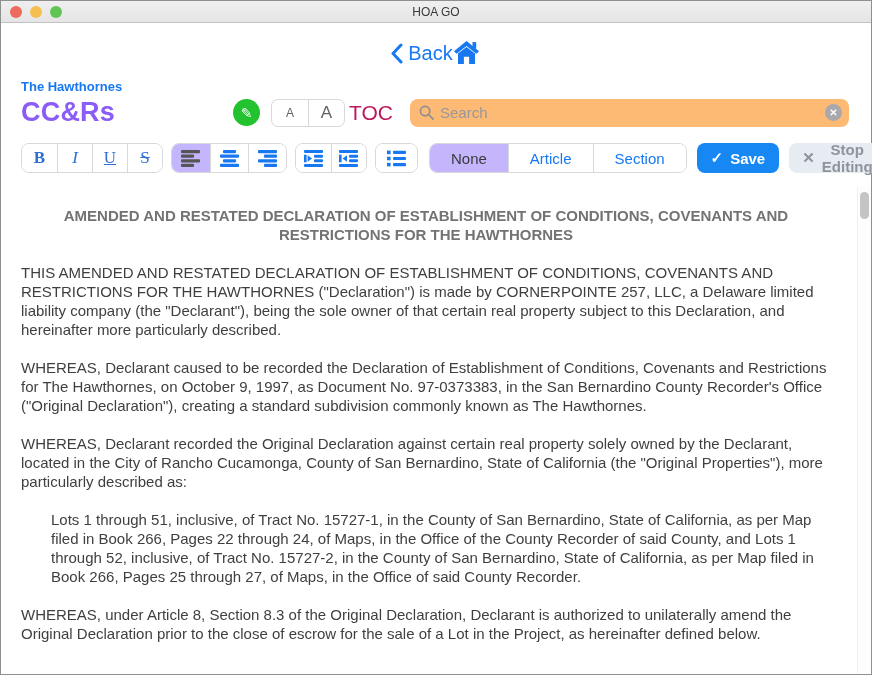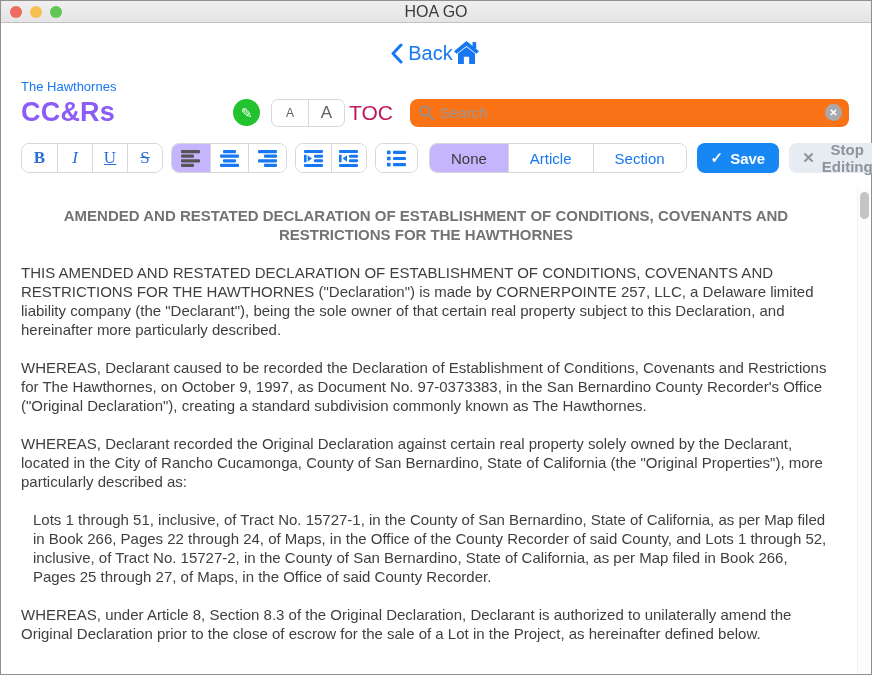--- a/index.html
+++ b/index.html
@@ -1,41 +1,41 @@
 <!DOCTYPE html>
 <html><head>
 <meta charset="utf-8">
 <style>
   * { box-sizing: border-box; margin: 0; padding: 0; }
   html,body { width: 872px; height: 675px; overflow: hidden; }
   body { font-family: "Liberation Sans", sans-serif; background: #fff; }
   .window { width: 872px; height: 675px; border: 1px solid #8f8f8f; display: flex; flex-direction: column; background: #fff; }
 
   
-  .titlebar { height: 22px; flex: 0 0 22px; background: linear-gradient(#efefef,#e5e5e5); border-bottom: 1px solid #c2c2c2; position: relative; display: flex; align-items: center; justify-content: center; font-size: 16px; color: #3a3a3a; }
+  .titlebar { height: 22px; flex: 0 0 22px; background: linear-gradient(#efefef,#e5e5e5); border-bottom: 1px solid #c2c2c2; position: relative; display: flex; align-items: center; justify-content: center; font-size: 12px; color: #3a3a3a; }
   .traffic { position: absolute; left: 9px; top: 5px; display: flex; gap: 8px; }
   .light { width: 12px; height: 12px; border-radius: 50%; cursor: pointer; }
   .light.r { background: #ed6b5f; } .light.y { background: #f5bf50; } .light.g { background: #61c555; }
 
   
   .header { padding: 16px 22px 0 20px; flex: 0 0 auto; }
   .back-row { display: flex; justify-content: center; align-items: center; height: 28px; }
   .back-btn { display: flex; align-items: center; gap: 5px; color: #1778f2; font-size: 20px; cursor: pointer; }
   .home-btn { cursor: pointer; line-height: 0; }
-  .community { margin-top: 12px; color: #1778f2; font-weight: normal; font-size: 13px; }
+  .community { margin-top: 12px; color: #1778f2; font-weight: bold; font-size: 13px; }
   .title-row { display: flex; align-items: center; margin-top: 3px; }
   .doc-title { font-size: 27px; font-weight: 800; color: #8b5cf6; letter-spacing: .2px; flex: 0 0 auto; }
   .edit-controls { display: flex; align-items: center; flex: 1; margin-left: 118px; }
   .pencil-btn { width: 27px; height: 27px; border-radius: 50%; background: #22c32e; color: #fff; display: flex; align-items: center; justify-content: center; font-size: 14px; cursor: pointer; flex: 0 0 auto; }
   .font-seg { display: flex; height: 28px; border: 1px solid #d8d8dc; border-radius: 7px; overflow: hidden; margin-left: 11px; background: #fff; }
   .font-seg .cell { width: 36px; display: flex; align-items: center; justify-content: center; color: #636366; cursor: pointer; }
   .font-seg .cell + .cell { border-left: 1px solid #d8d8dc; }
   .font-small { font-size: 12px; } .font-large { font-size: 17px; }
   .toc-btn { margin-left: 4px; font-size: 21px; color: #be185d; cursor: pointer; }
-  .search-box { flex: 1; margin-left: 17px; height: 28px; background: #f97316; border-radius: 8px; display: flex; align-items: center; padding: 0 7px 0 9px; }
+  .search-box { flex: 1; margin-left: 17px; height: 28px; background: #fdba74; border-radius: 8px; display: flex; align-items: center; padding: 0 7px 0 9px; }
   .search-box input { flex: 1; border: none; outline: none; background: transparent; font-size: 15px; color: #333; margin-left: 6px; font-family: "Liberation Sans", sans-serif; }
   .search-box input::placeholder { color: #97979c; }
   .clear-btn { width: 17px; height: 17px; border-radius: 50%; background: #a8a8ad; color: #fff; font-size: 10px; font-weight: bold; display: flex; align-items: center; justify-content: center; cursor: pointer; flex: 0 0 auto; }
 
   
   .toolbar { display: flex; align-items: center; margin: 15px 20px 0 20px; height: 30px; flex: 0 0 auto; }
   .seg-group { display: flex; height: 30px; border: 1px solid #d8d8dc; border-radius: 8px; background: #fff; overflow: hidden; flex: 0 0 auto; }
   .seg { display: flex; align-items: center; justify-content: center; cursor: pointer; background: #fff; }
   .seg + .seg { border-left: 1px solid #d8d8dc; }
   .seg.selected { background: #c4b5fd; }
@@ -47,21 +47,21 @@
   .tag-group .seg { padding: 0 21px; font-size: 15px; color: #1778f2; }
   .tag-group .seg.selected { color: #3a3a3c; }
   .save-btn { margin-left: 10px; height: 30px; background: #1787f4; color: #fff; border: none; border-radius: 8px; padding: 0 14px; font-size: 15px; font-weight: bold; display: flex; align-items: center; gap: 7px; cursor: pointer; font-family: "Liberation Sans", sans-serif; }
   .stop-btn { margin-left: 10px; height: 30px; background: #e7ecf3; color: #8f949c; border: none; border-radius: 8px; padding: 0 13px; font-size: 15px; font-weight: bold; display: flex; align-items: center; gap: 7px; cursor: pointer; font-family: "Liberation Sans", sans-serif; }
 
   
   .doc-area { flex: 1; position: relative; overflow: hidden; margin-top: 14px; }
   .doc-body { padding: 19px 40px 0 20px; font-size: 15px; line-height: 19px; color: #3f3f41; }
   .doc-heading { text-align: center; font-weight: bold; color: #737373; margin: 0 22px 19px 22px; }
   .doc-para { margin-bottom: 19px; }
-  .doc-indent { margin: 0 0 19px 12px; }
+  .doc-indent { margin: 0 0 19px 30px; }
   .scroll-track { position: absolute; top: 0; right: 0; width: 14px; height: 100%; border-left: 1px solid #f1f1f1; background: #fdfdfd; }
   .scroll-thumb { position: absolute; top: 5px; right: 2px; width: 9px; height: 27px; border-radius: 5px; background: #c4c4c4; cursor: grab; }
 
   .icon { line-height: 0; display: inline-flex; }
 </style>
 </head>
 <body>
 
 <div class="window">
 

